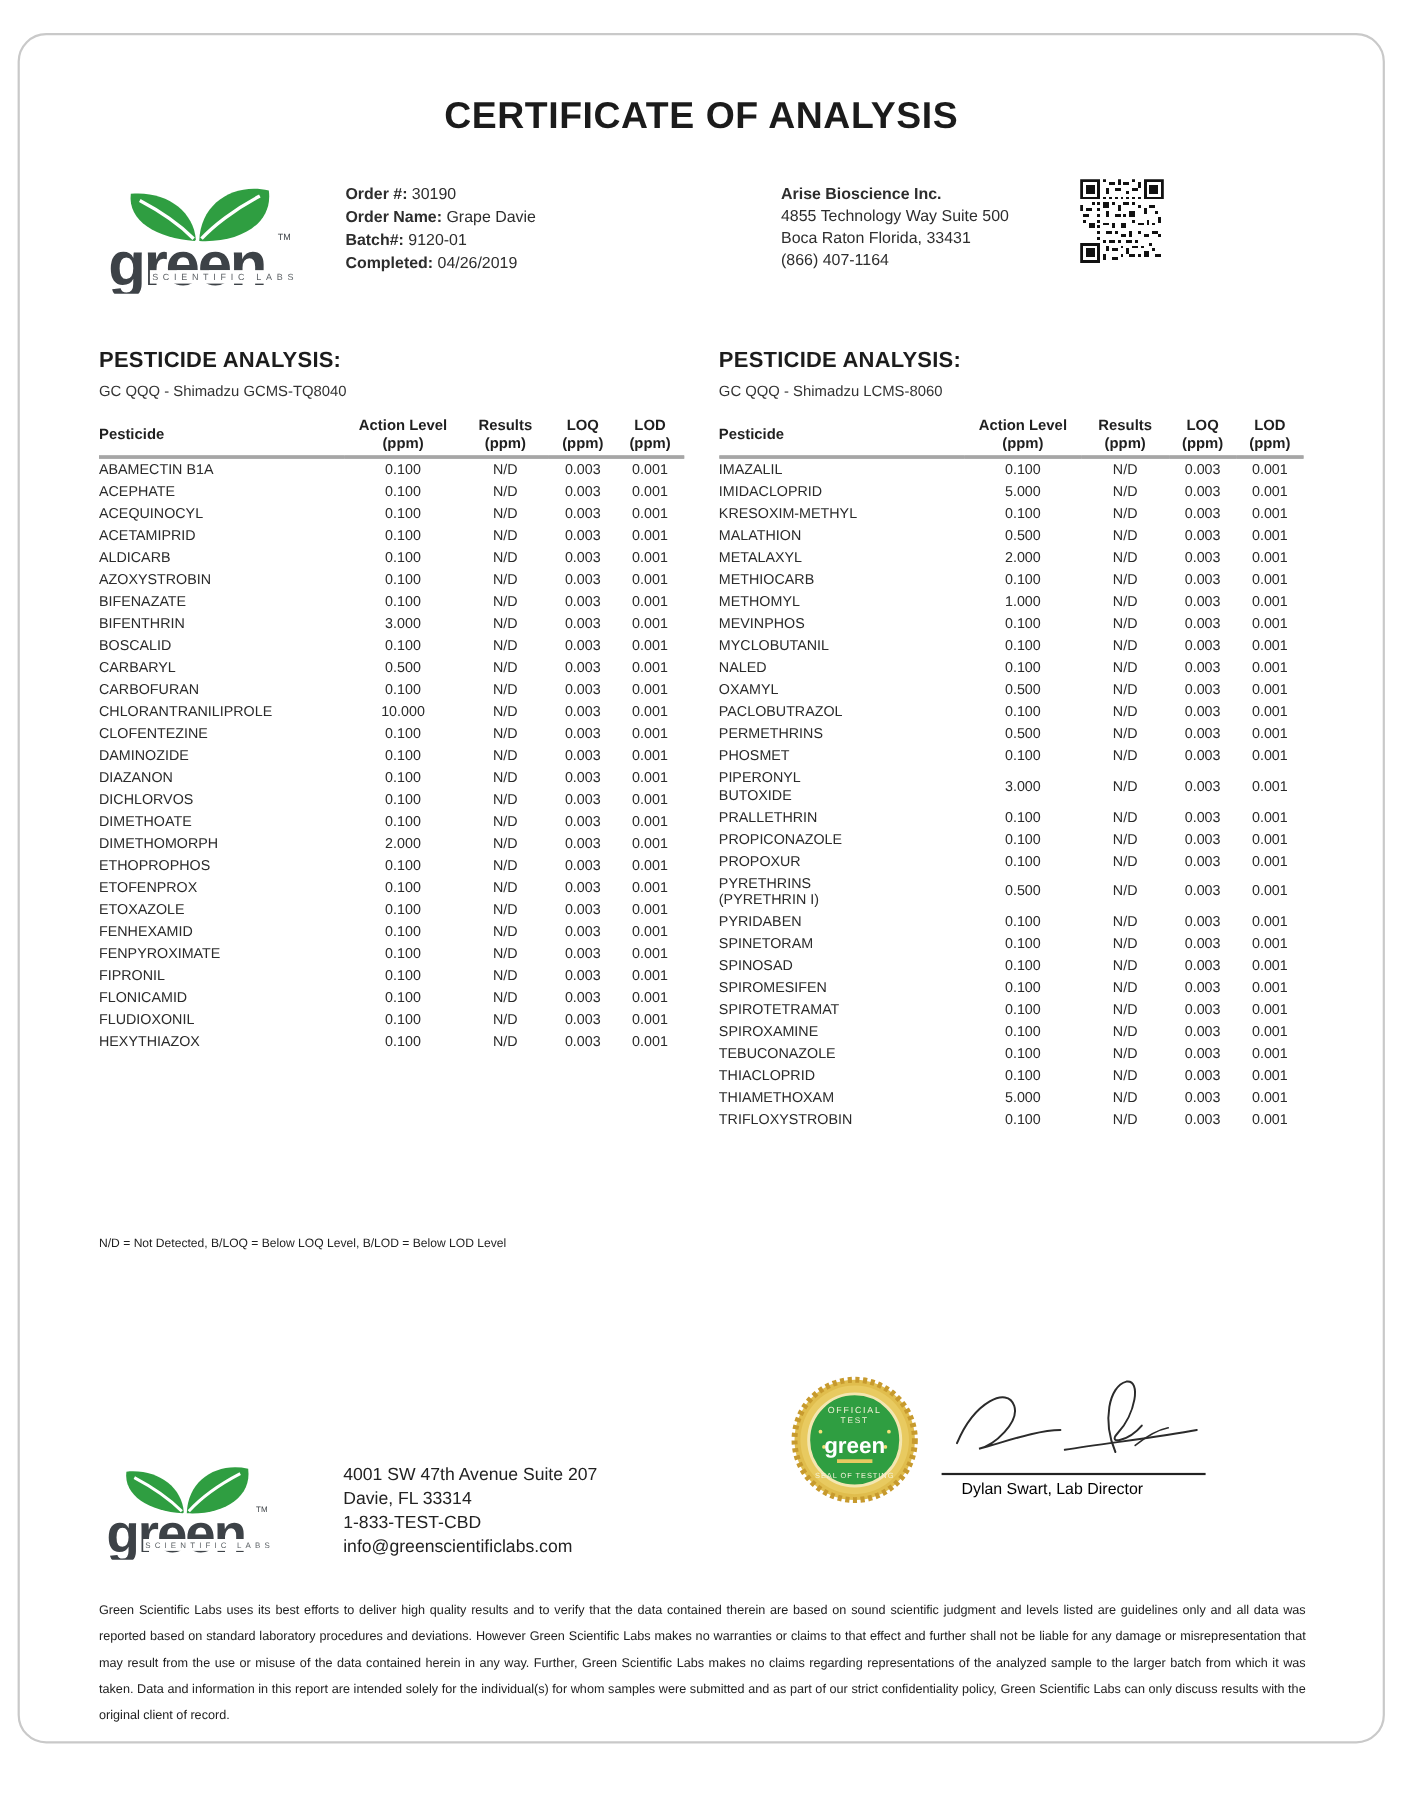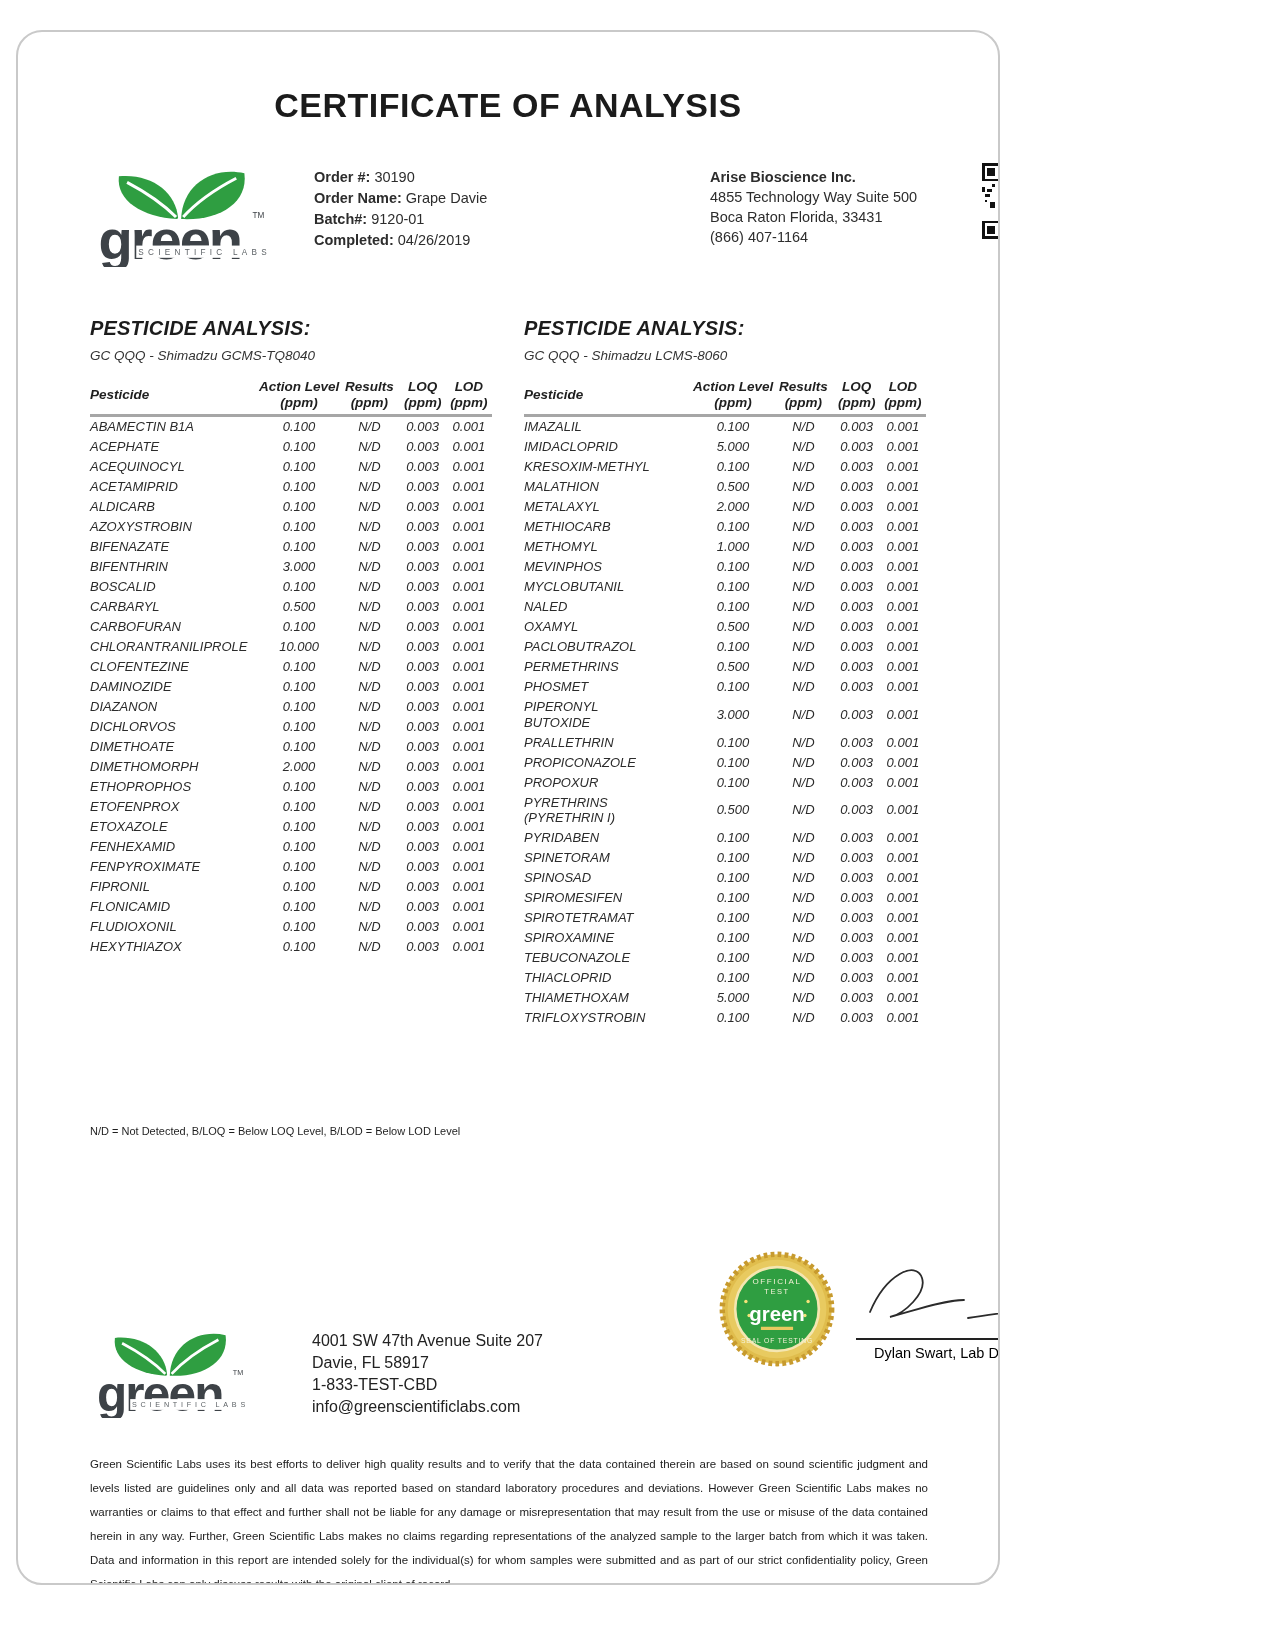--- a/index.html
+++ b/index.html
@@ -3,38 +3,38 @@
 <meta charset="utf-8">
 <style>
   * { box-sizing: border-box; }
   html,body { margin:0; padding:0; }
   body {
     width:1275px; height:1650px; background:#ffffff;
     font-family:"Liberation Sans", sans-serif; color:#2d2d2d;
     position:relative;
   }
   .card {
-    position:absolute; left:16px; top:30px; width:984px; height:1555px;
+    position:absolute; left:16px; top:30px; width:1243px; height:1555px;
     background:#fff; border:2px solid #c9c9c9; border-radius:26px;
     padding:46px 72px 0 72px; overflow:hidden;
   }
   h1.title {
     margin:8px 0 0 0; text-align:center; font-size:34px; letter-spacing:0.5px;
     color:#1b1b1b; font-weight:bold;
   }
   
   .header-row { position:relative; height:118px; margin-top:36px; }
   .logo-top { position:absolute; left:2px; top:4px; width:215px; height:102px; }
   .order-info { position:absolute; left:224px; top:6px; font-size:14.5px; line-height:21px; }
   .order-info b { margin-right:4px; }
   .client-info { position:absolute; left:620px; top:6px; font-size:14.5px; line-height:20px; }
   .client-info .client-name { font-weight:bold; }
   .qr-box { position:absolute; left:892px; top:2px; width:76px; height:76px; }
   
-  .tables-row { display:flex; gap:32px; margin-top:38px;font-style:italic; }
+  .tables-row { display:flex; gap:32px; margin-top:38px; }
   .analysis { flex:1; min-width:0; }
   .analysis h2 { margin:0; font-size:20px; color:#1c1c1c; font-weight:bold; letter-spacing:0.2px; }
   .method { margin-top:8px; font-size:13.5px; color:#333; }
   table.pest { width:100%; border-collapse:collapse; margin-top:16px; }
   table.pest th {
     font-size:13.5px; font-weight:bold; color:#1f1f1f; text-align:center;
     vertical-align:bottom; padding:0 0 3px 0; border-bottom:3px solid #a6a6a6;
     line-height:16px;
   }
   table.pest th.th-left { text-align:left; vertical-align:middle; }
@@ -655,21 +655,21 @@
       <path d="M82,53 C83,19 113,1 144,8 C148,37 119,55 82,53 Z" fill="#2f9e41"></path>
       <path d="M136,13 C113,25 94,40 84,51" stroke="#ffffff" stroke-width="3" fill="none"></path>
       <text class="brandword" x="1" y="92" font-size="55" letter-spacing="-2" fill="#3d4247">green</text>
       <text x="152" y="52" font-size="8" fill="#3d4247">TM</text>
       <rect x="38" y="79" width="122" height="12" fill="#ffffff"></rect>
       <text x="40" y="88" font-size="8" letter-spacing="4.2" fill="#5d6266">SCIENTIFIC LABS</text>
     </svg>
 
     <div class="footer-address">
       <div>4001 SW 47th Avenue Suite 207</div>
-      <div>Davie, FL 58917</div>
+      <div>Davie, FL 33314</div>
       <div>1-833-TEST-CBD</div>
       <div>info@greenscientificlabs.com</div>
     </div>
 
     <svg class="seal-box" viewBox="0 0 110 110" aria-hidden="true">
       <circle cx="55" cy="55" r="51" fill="#e0bd4d"></circle>
       <circle cx="55" cy="55" r="51" fill="none" stroke="#c79a2e" stroke-width="5" stroke-dasharray="3.5 3"></circle>
       <circle cx="55" cy="55" r="46" fill="#e8ca60"></circle>
       <circle cx="55" cy="55" r="39" fill="#2f9e41" stroke="#f4e6b0" stroke-width="2.5"></circle>
       <text x="55" y="32" font-size="7.5" letter-spacing="1.5" fill="#f5f2d8" text-anchor="middle">OFFICIAL</text>

